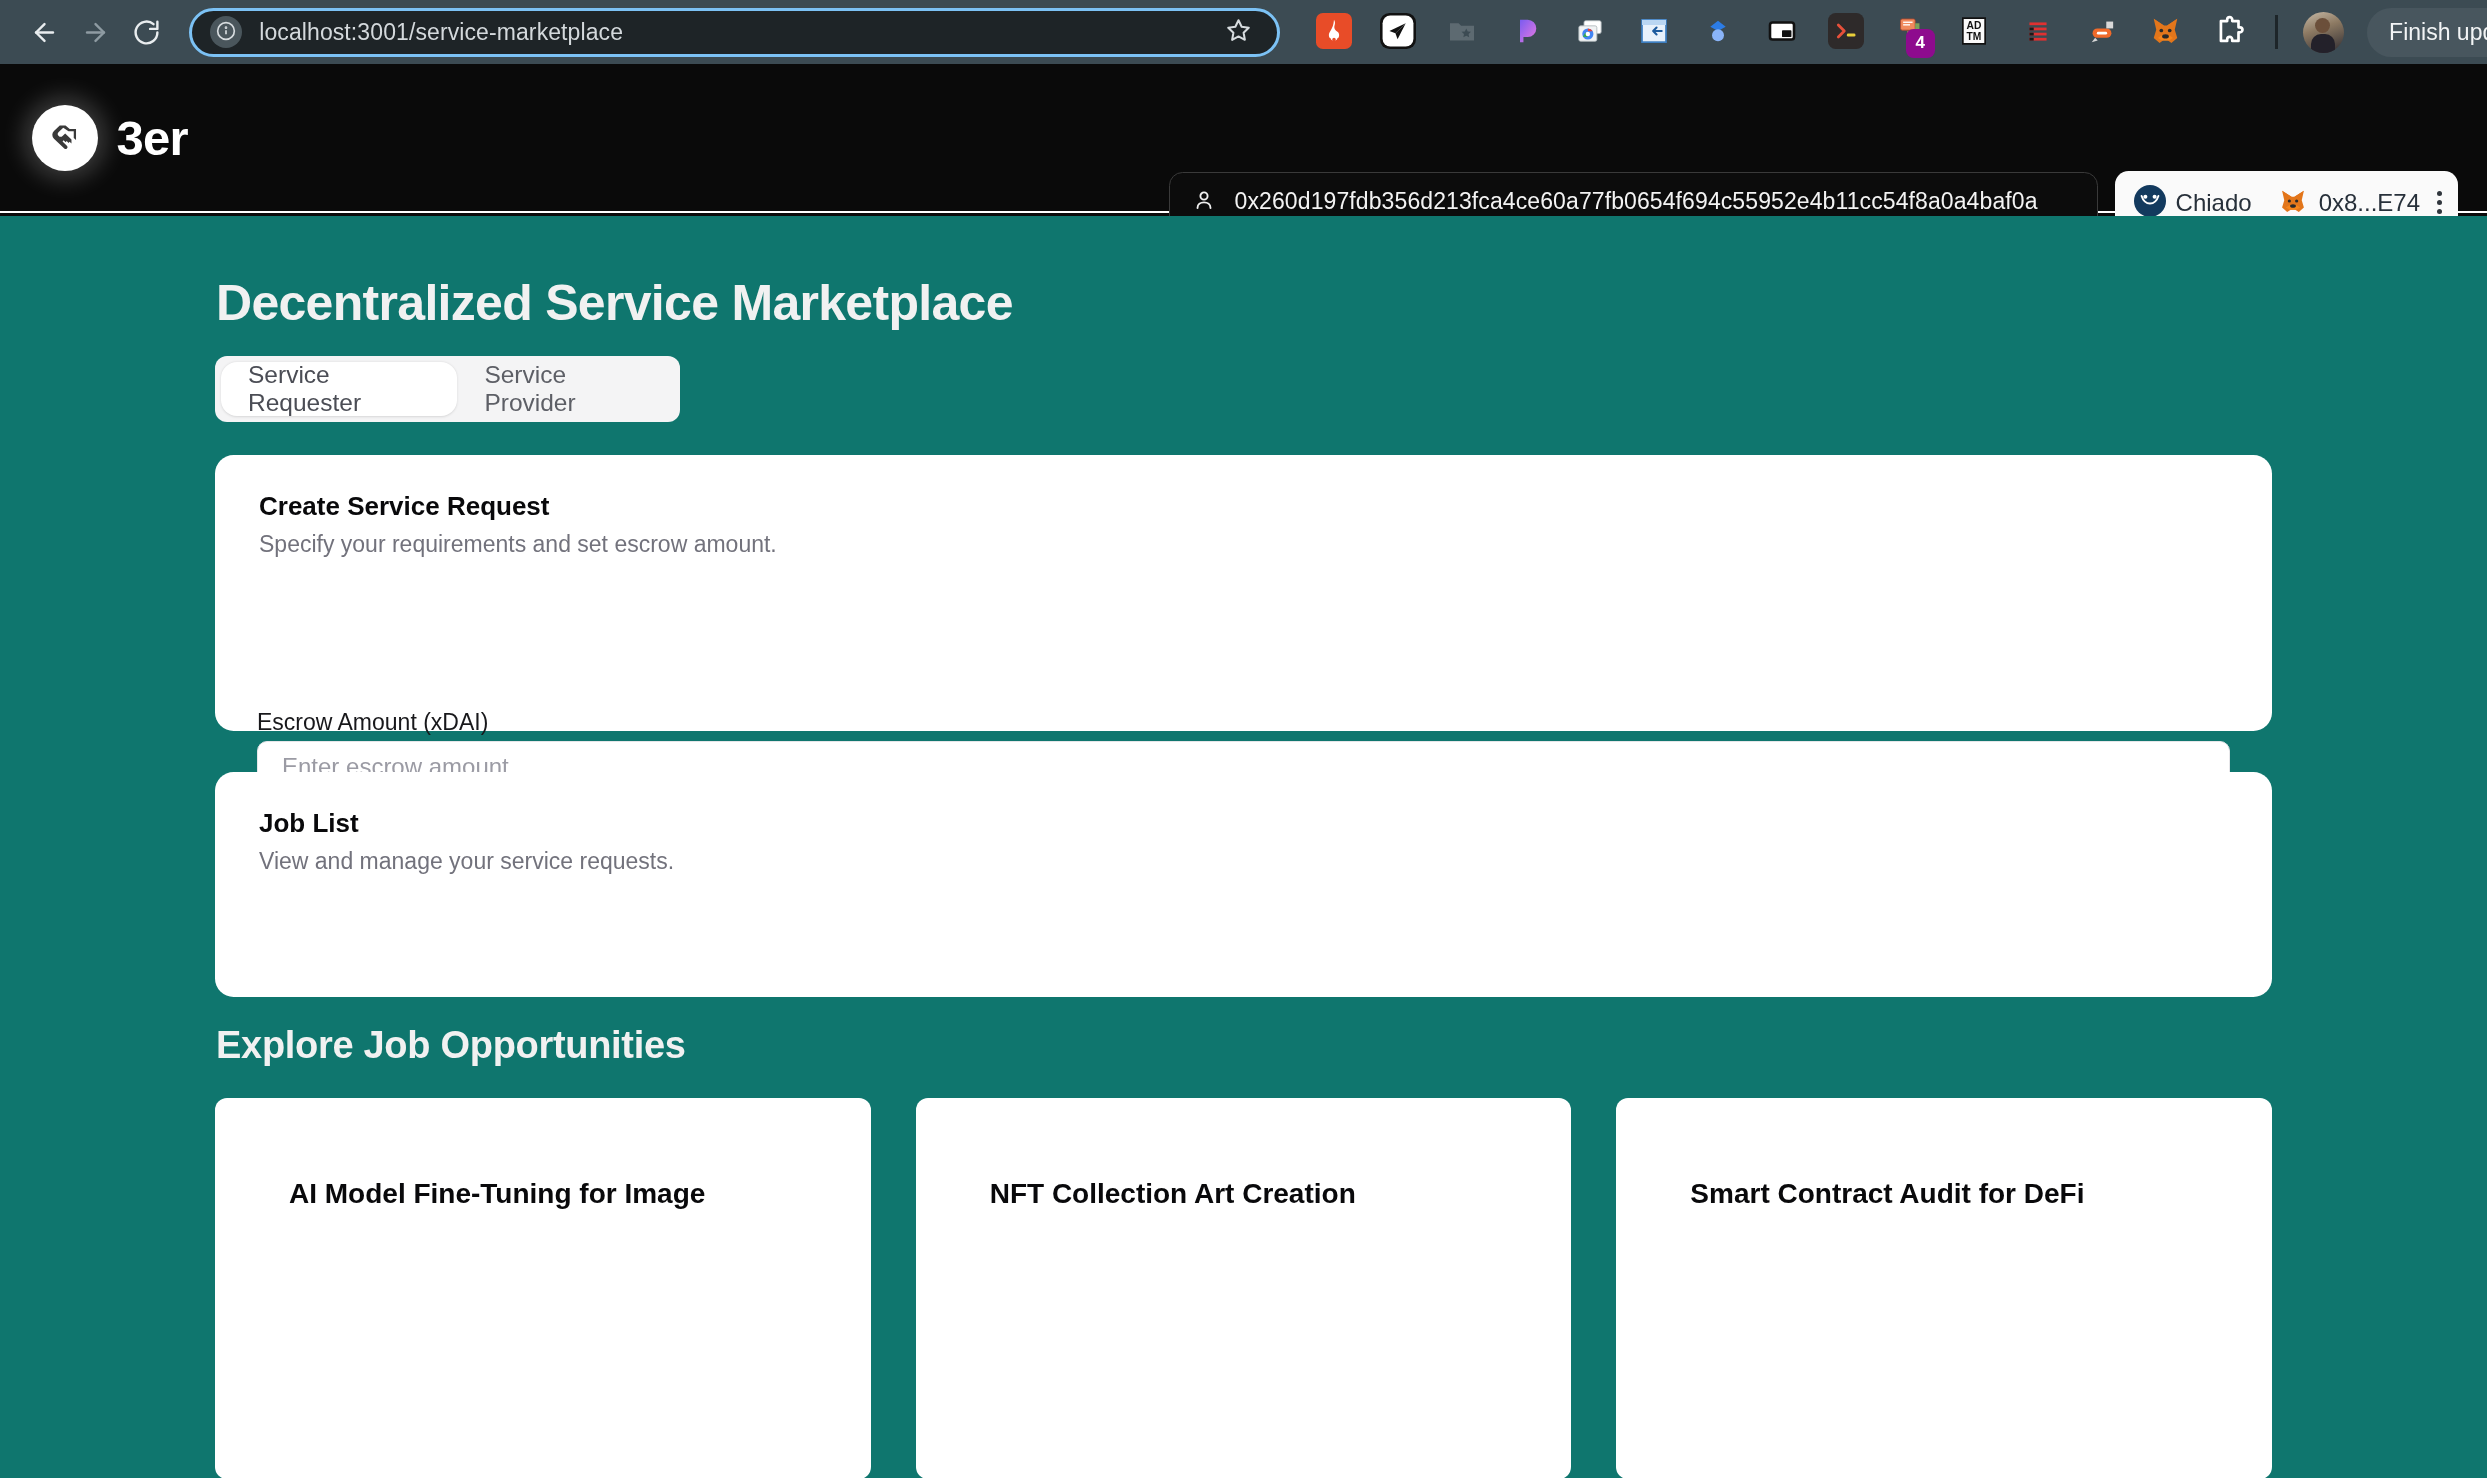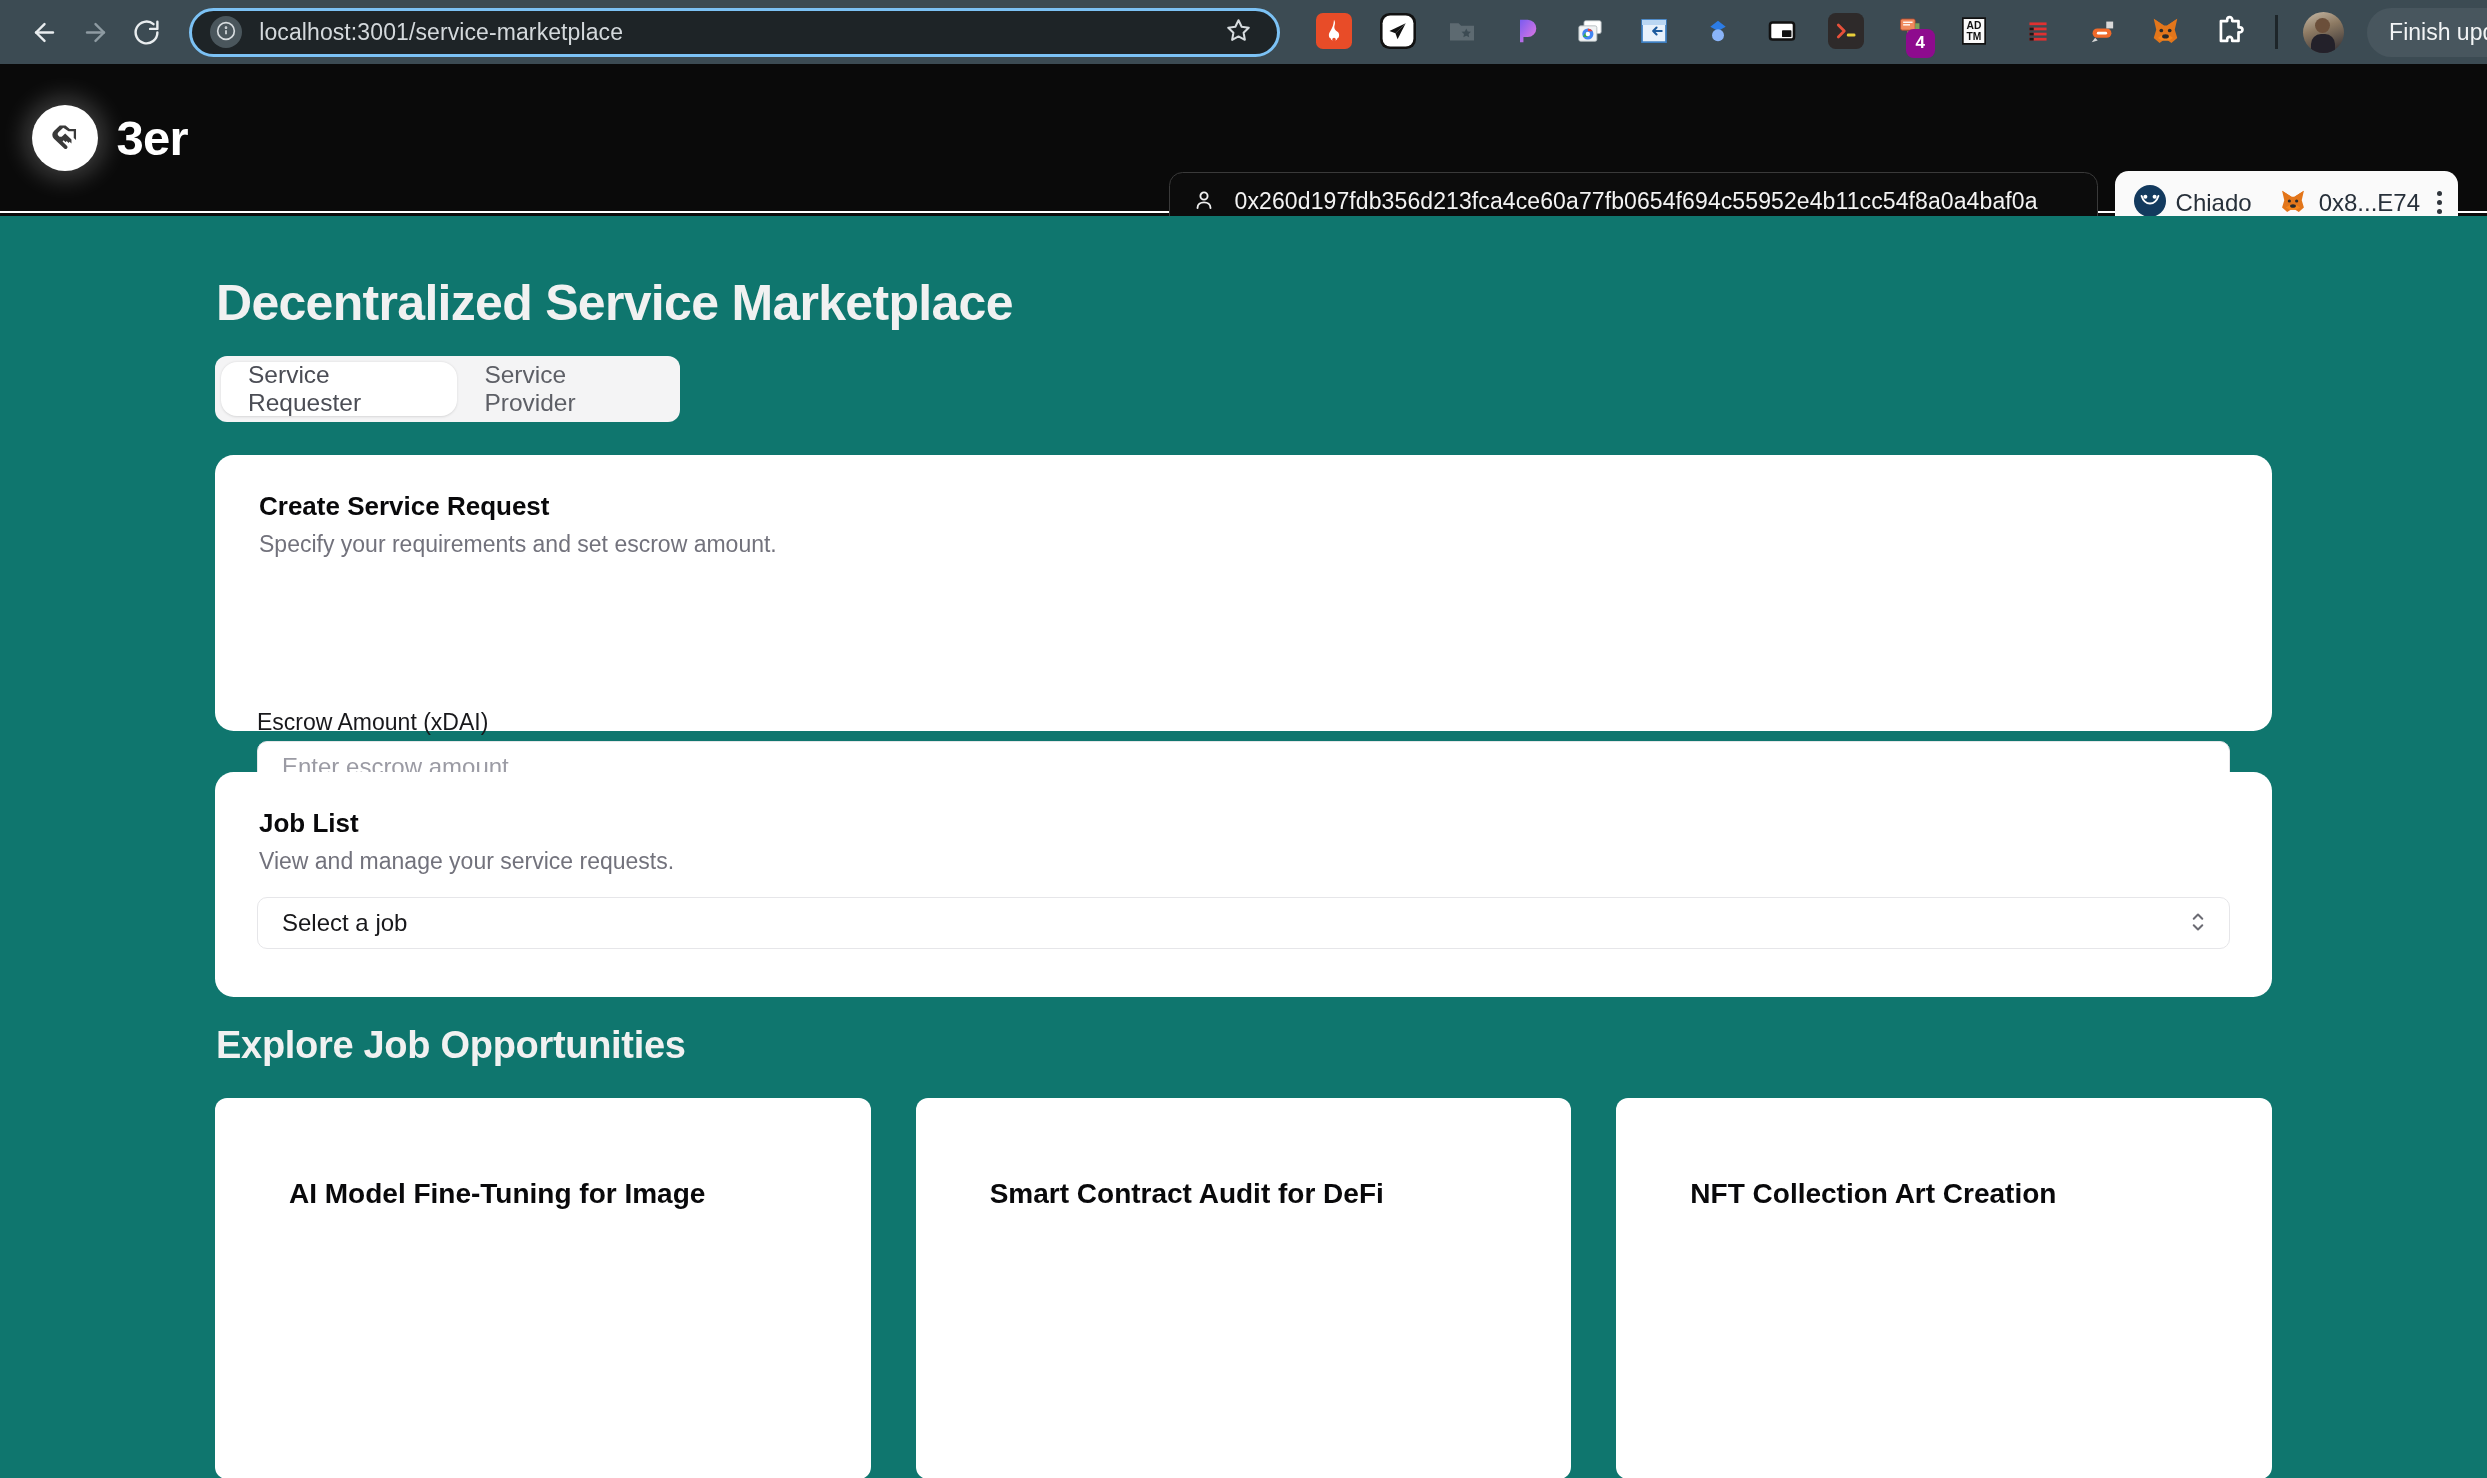--- a/index.html
+++ b/index.html
@@ -615,38 +615,29 @@
       <span class="input-ph">Enter escrow amount</span>
     </div>
 
     <div class="primary-btn" style="top:370px;">Create Request</div>
   </div>
 
   <div class="card" id="card-joblist">
     <div class="card-title">Job List</div>
     <div class="card-sub">View and manage your service requests.</div>
 
-    <div class="select-box">
-      <span class="select-value">Select a job</span>
-      <span>
-        <svg width="22" height="32" viewBox="0 0 20 30" fill="none" stroke="#6b6b73" stroke-width="1.9" stroke-linecap="round" stroke-linejoin="round">
-            <path d="M6 12l4-4 4 4"></path>
-            <path d="M6 18l4 4 4-4"></path>
-          </svg>
-      </span>
-    </div>
   </div>
 
   <div class="section-title">Explore Job Opportunities</div>
 
   <div class="jobs-row">
     <div class="job-card">
       <div class="job-card-title">AI Model Fine-Tuning for Image</div>
     </div>
     <div class="job-card">
+      <div class="job-card-title">NFT Collection Art Creation</div>
+    </div>
+    <div class="job-card">
       <div class="job-card-title">Smart Contract Audit for DeFi</div>
     </div>
-    <div class="job-card">
-      <div class="job-card-title">NFT Collection Art Creation</div>
-    </div>
   </div>
 </div>
 
 
 </body></html>

